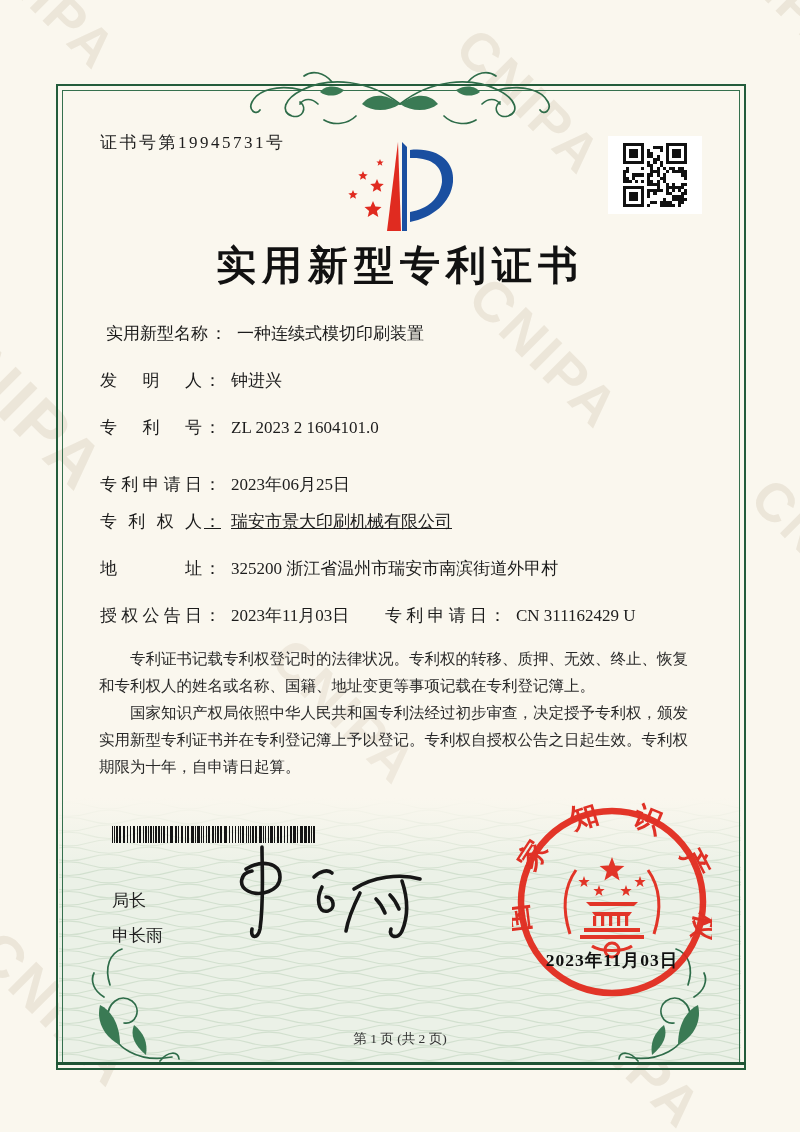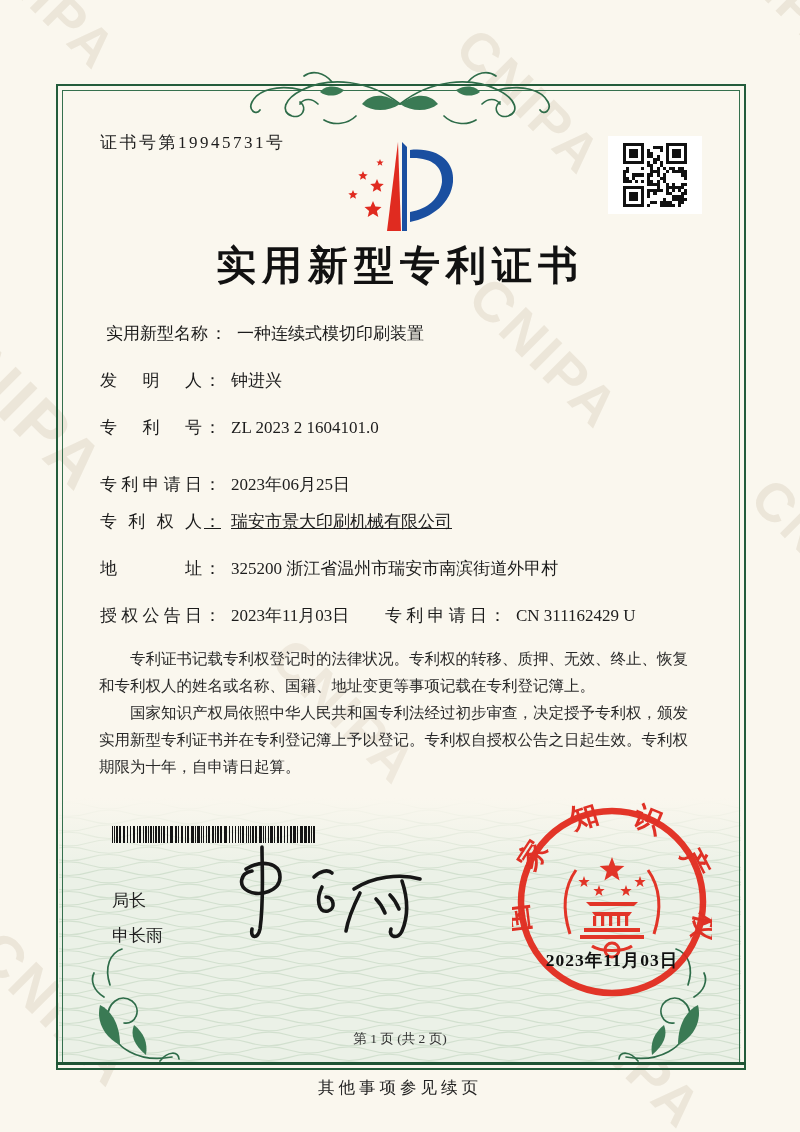--- a/index.html
+++ b/index.html
@@ -380,15 +380,14 @@
           <path d="M58,132 C50,107 52,85 64,68"></path>
           <path d="M142,132 C150,107 148,85 136,68"></path>
           <circle cx="100" cy="148" r="7"></circle>
           <path d="M80,144 C88,150 112,150 120,144"></path>
         </g>
       </g>
     </svg>
     <div class="seal-date">2023年11月03日</div>
 
     <div class="page-num">第 1 页 (共 2 页)</div>
-    <div class="footer-note">其他事项参见续页</div>
   </div>
 </div>
 
 </body></html>

